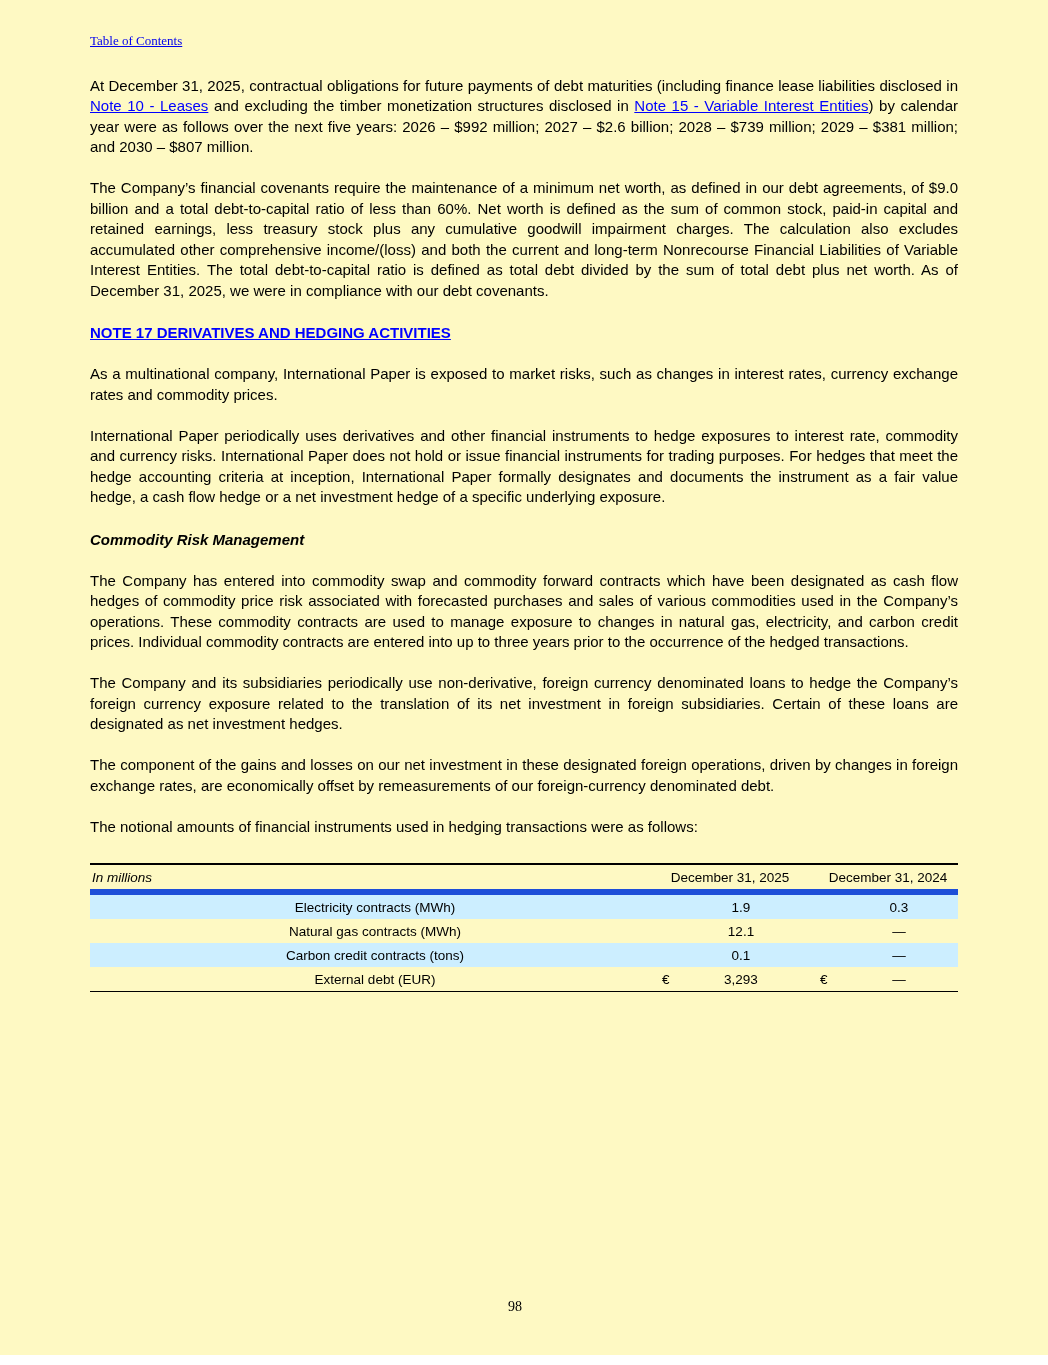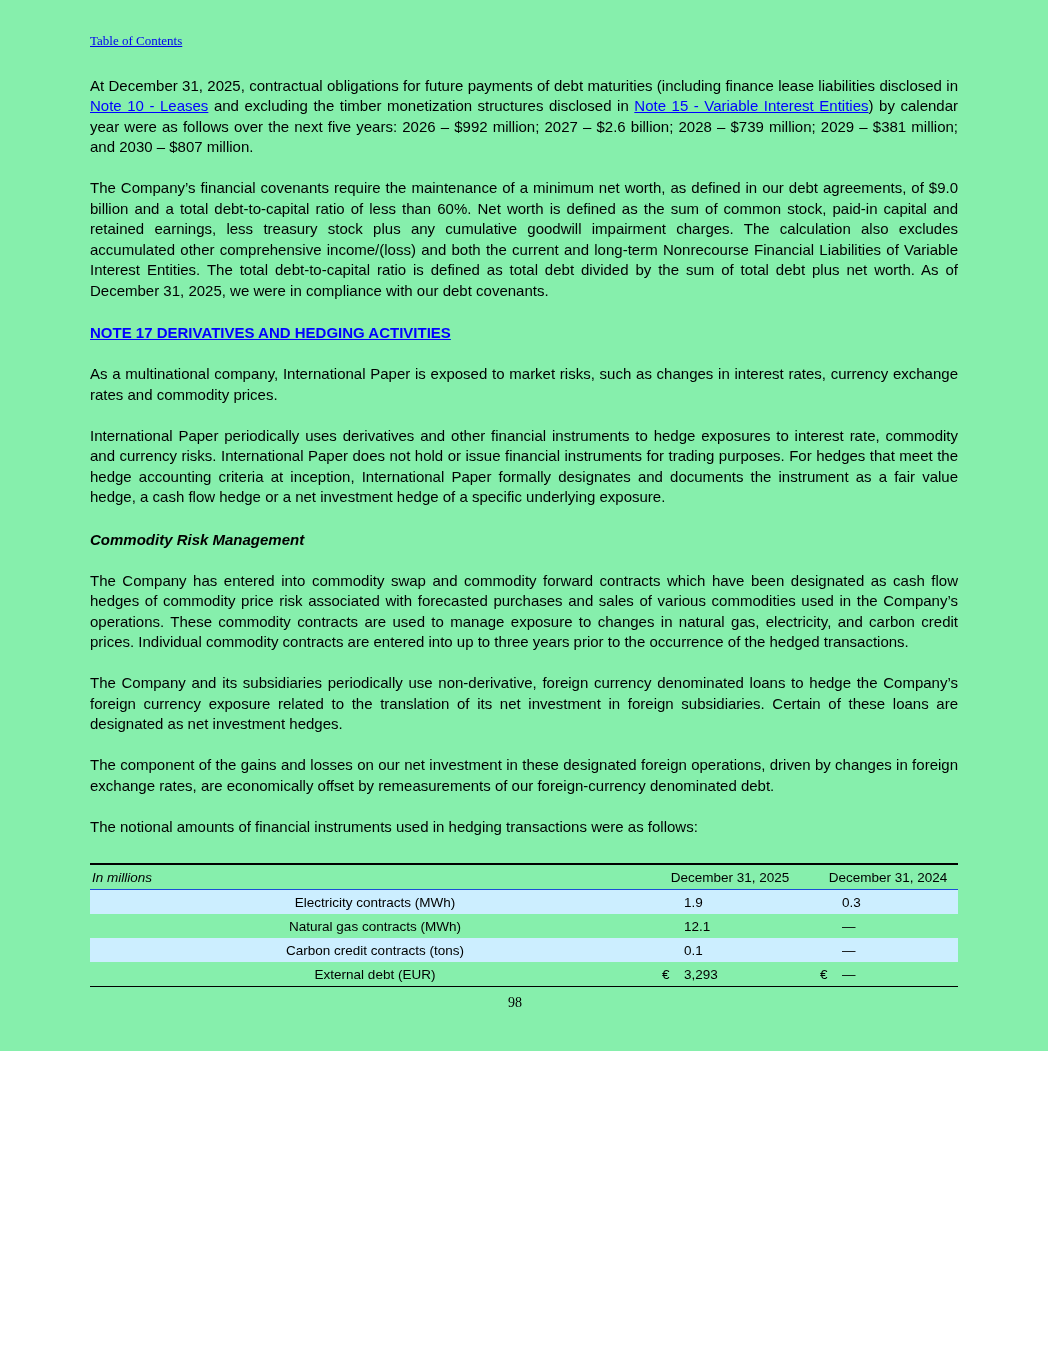--- a/index.html
+++ b/index.html
@@ -1,22 +1,22 @@
 <!DOCTYPE html>
 <html><head>
 <meta charset="utf-8">
 <style>
   html, body { margin: 0; padding: 0; background: #ffffff; }
   .page {
     width: 1048px;
-    height: 1051px;
+    height: 1355px;
     box-sizing: border-box;
     position: relative;
     padding: 30px 90px 40px 90px;
-    background: #86efac;
+    background: #fef9c3;
     font-family: "Liberation Sans", sans-serif;
     font-size: 15px;
     line-height: 20.5px;
     color: #000000;
   }
   .toc-link {
     font-family: "Liberation Serif", serif;
     font-size: 13px;
     color: #0000ee;
     text-decoration: underline;
@@ -51,29 +51,29 @@
     font-size: 13.5px;
     line-height: 15px;
   }
   .ntable th, .ntable td {
     padding: 4.5px 2px;
     vertical-align: bottom;
     font-weight: normal;
   }
   .ntable thead tr {
     border-top: 2px solid #000000;
-    border-bottom: 1px solid #1d4ed8;
+    border-bottom: 6px solid #1d4ed8;
   }
   .ntable tbody tr.last { border-bottom: 1px solid #000000; }
   .ntable tr.stripe { background: #cceeff; }
   .lblh { text-align: left; font-weight: bold; font-style: italic; padding-left: 4px; }
   .dateh { text-align: center; font-weight: bold; white-space: nowrap; padding-right: 4px; }
   .lbl { text-align: center; padding-left: 16px; }
   .cur { text-align: left; padding-left: 4px; }
-  .val { text-align: left; padding-right: 4px; }
+  .val { text-align: center; padding-right: 4px; }
   .b { font-weight: bold; }
   .page-number {
     position: absolute;
     left: 0; right: 18px;
     bottom: 38px;
     text-align: center;
     font-family: "Liberation Serif", serif;
     font-size: 14px;
   }
 </style>

